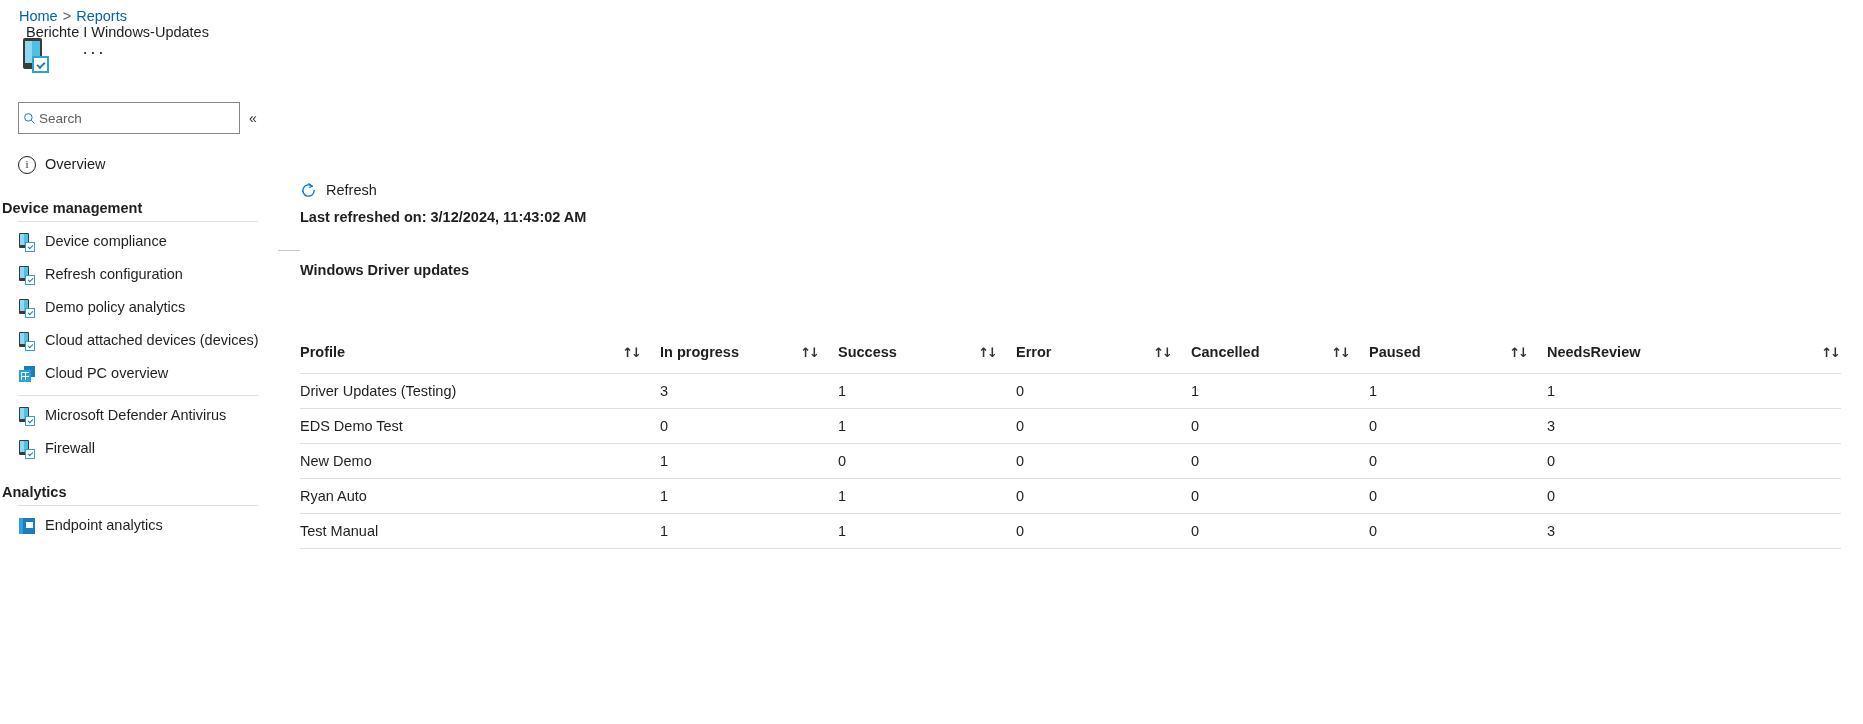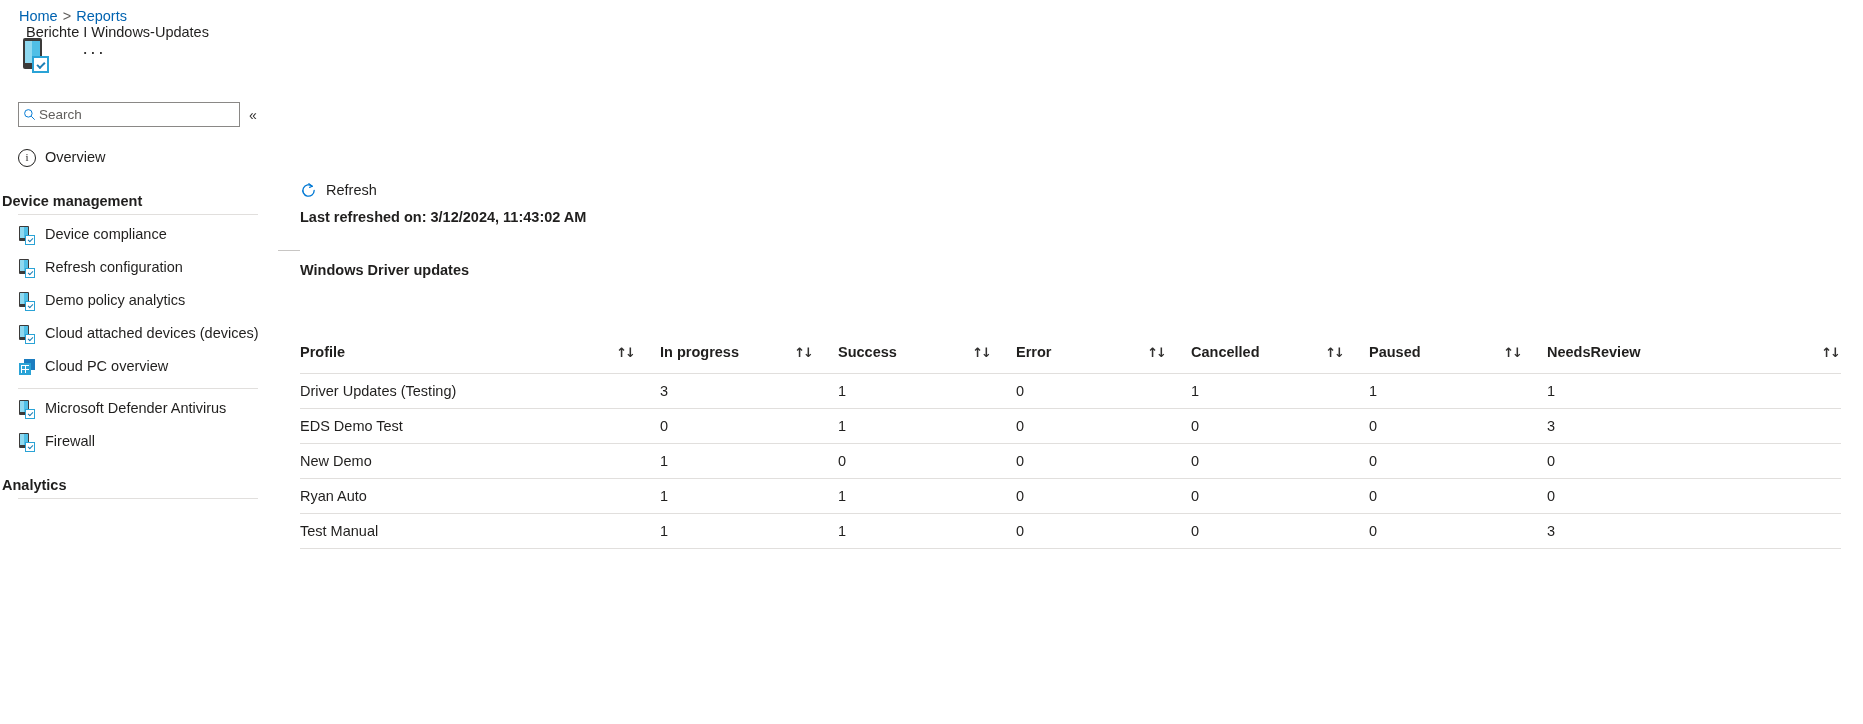--- a/index.html
+++ b/index.html
@@ -132,21 +132,21 @@
     height: 628px;
     background: #ffffff;
   }
   .search-row {
     display: flex;
     align-items: center;
     padding: 6px 0 0 18px;
   }
   .search-box {
     width: 222px;
-    height: 25px;
+    height: 32px;
     border: 1px solid #8a8886;
     box-sizing: border-box;
     display: flex;
     align-items: center;
     background: #ffffff;
   }
   .search-icon {
     width: 20px;
     display: flex;
     justify-content: center;
@@ -344,21 +344,21 @@
     color: #201f1e;
     padding: 0 0 13px 0;
     vertical-align: bottom;
     border-bottom: 1px solid #e1dfdd;
     white-space: nowrap;
   }
   table.report th .th-inner {
     display: flex;
     align-items: center;
     justify-content: space-between;
-    padding-right: 26px;
+    padding-right: 20px;
   }
   .sort-icon {
     color: #323130;
     font-size: 13px;
     letter-spacing: -2px;
     cursor: pointer;
     flex: 0 0 auto;
     font-family: "DejaVu Sans", sans-serif;
   }
   table.report td {
@@ -483,20 +483,28 @@
         <span class="d-screen"></span>
         <span class="d-screen-l"></span>
         <span class="d-check"></span>
     </span>
     <span class="nav-label">Firewall</span>
   </div>
 
   <div class="nav-section">Analytics</div>
   <div class="nav-rule"></div>
 
+  <div class="nav-item">
+    <span class="nav-icon ic-analytics">
+      <span class="b-spine"></span>
+        <span class="b-page"></span>
+        <span class="b-mark"></span>
+    </span>
+    <span class="nav-label">Endpoint analytics</span>
+  </div>
 </div>
 
 <div class="content">
 
   <div class="content-divider"></div>
 
   <div class="toolbar">
     <span class="refresh-icon">
       <svg width="17" height="17" viewBox="0 0 18 18" fill="none">
         <path d="M15 9a6 6 0 1 1-2.1-4.55" stroke="#0078d4" stroke-width="1.4" stroke-linecap="round"></path>

